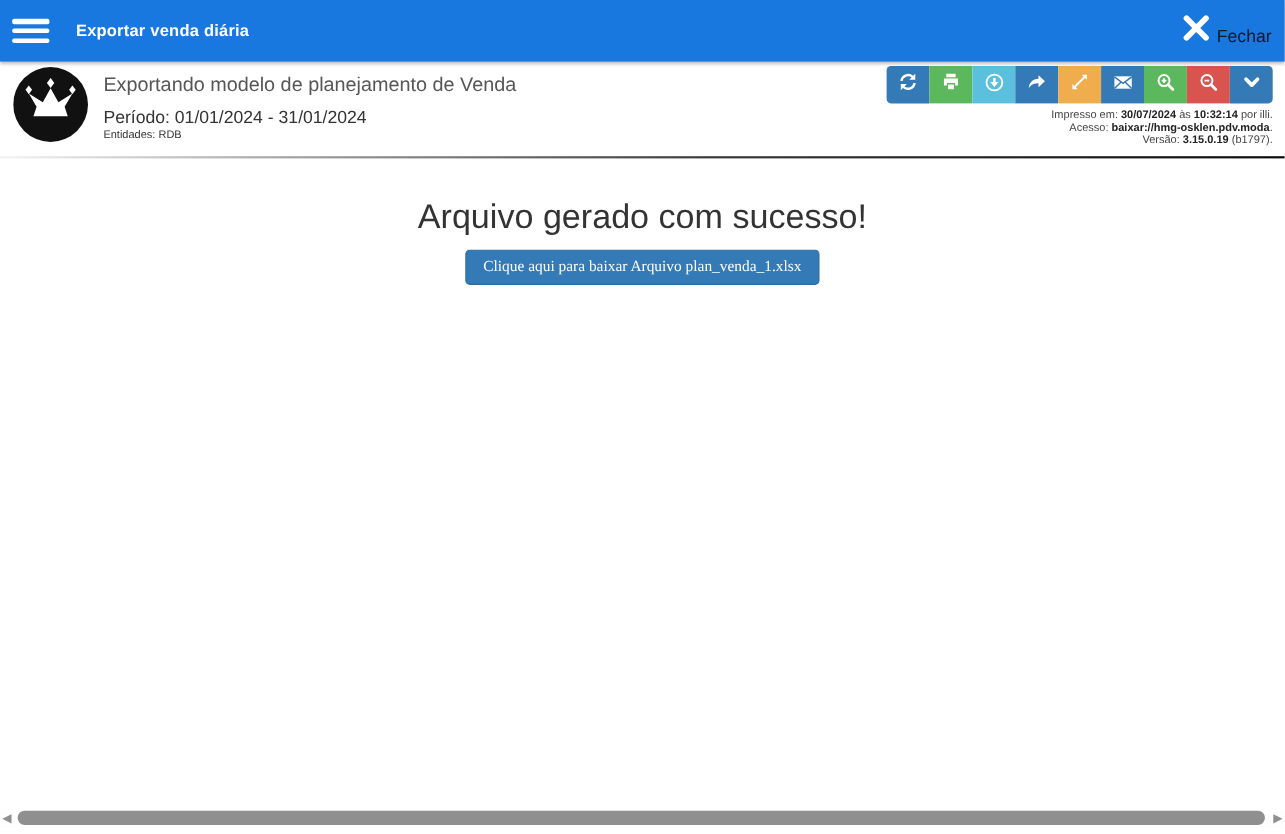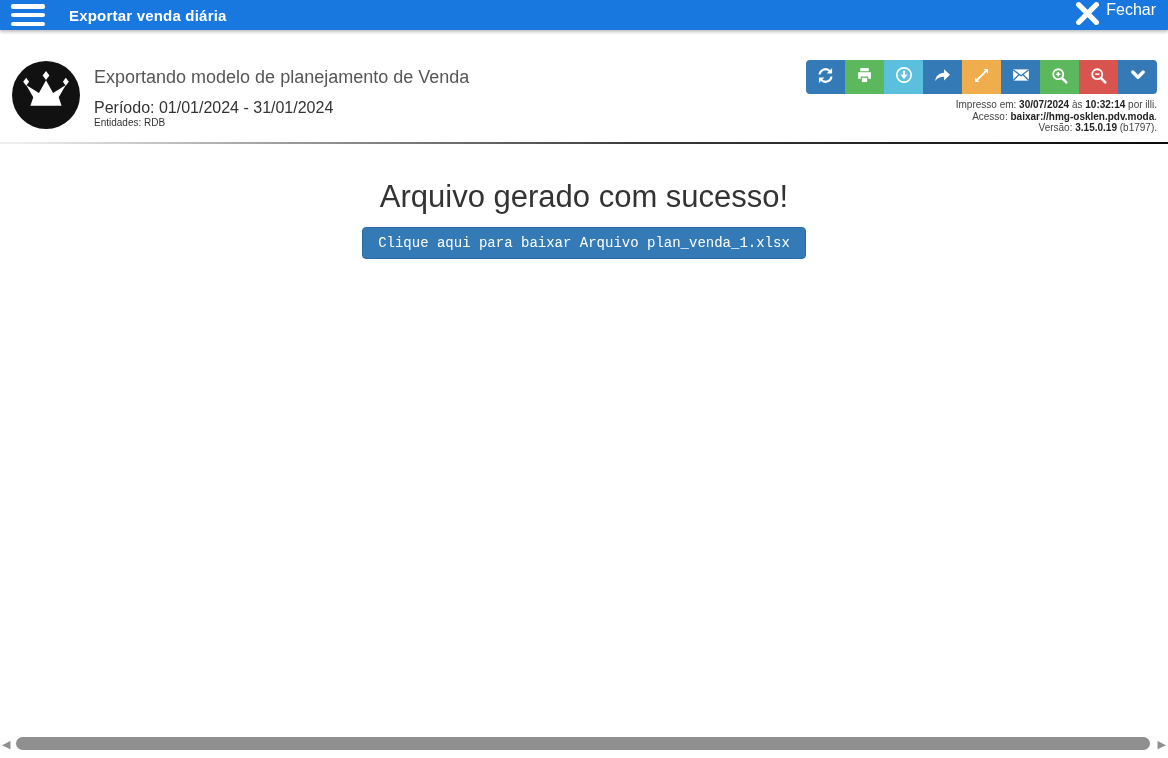--- a/index.html
+++ b/index.html
@@ -1,29 +1,29 @@
 <!DOCTYPE html>
 <html><head>
 <meta charset="utf-8">
 <style>
   * { margin:0; padding:0; box-sizing:border-box; }
   html,body { width:1168px; height:758px; background:#fff; overflow:hidden;
               font-family:"Liberation Sans","DejaVu Sans",sans-serif; }
   .page { position:relative; width:1168px; height:758px; background:#fff; }
 
   
-  .topbar { position:absolute; top:0; left:0; right:0; height:30px;
+  .topbar { position:absolute; top:0; left:0; right:0; height:56px;
             background:#1878df; display:flex; align-items:center;
             box-shadow:0 2px 3px rgba(0,0,0,.25); z-index:5; }
   .hamburger { width:34px; height:22px; margin-left:11px; display:flex;
                flex-direction:column; justify-content:space-between; cursor:pointer; }
   .hamburger span { display:block; height:4.5px; background:#fff; border-radius:2px; }
   .topbar-title { color:#fff; font-size:15px; font-weight:700; margin-left:24px; letter-spacing:.2px; }
-  .close-btn { margin-left:auto; margin-right:12px; display:flex; align-items:flex-start;
-               gap:6px; color:#ffffff; font-size:16px; cursor:pointer; }
+  .close-btn { margin-left:auto; margin-right:12px; display:flex; align-items:flex-end;
+               gap:6px; color:#0f172a; font-size:16px; cursor:pointer; }
 
   
   .report-header { position:absolute; top:44px; left:0; right:0; height:106px; background:#fff; }
   .logo { position:absolute; left:12px; top:17px; width:68px; height:68px; }
   .head-text { position:absolute; left:94px; top:23px; }
   .report-title { font-size:18px; color:#565656; }
   .report-period { font-size:16px; color:#333; margin-top:11px; }
   .report-entities { font-size:10px; color:#333; margin-top:0; }
 
   .head-right { position:absolute; right:11px; top:16px; text-align:right; }
@@ -41,21 +41,21 @@
   .meta b { color:#222; }
 
   .divider { position:absolute; top:142px; left:0; right:0; height:1.5px;
              background:linear-gradient(to right,#f0f0f0 1%,#9a9a9a 25%,#3a3a3a 55%,#0a0a0a 100%); }
 
   
   .main { position:absolute; top:144px; left:0; right:0; text-align:center; }
   .success-msg { font-size:31px; font-weight:400; color:#333; margin-top:35px; }
   .download-btn { margin-top:12px; display:inline-block; background:#337ab7;
                   border:1px solid #2e6da4; color:#fff; font-size:14px;
-                  font-family:Liberation Mono, monospace;
+                  font-family:Liberation Serif, serif;
                   padding:7px 15px; border-radius:4px; cursor:pointer; }
 
   
   .hscrollbar { position:absolute; left:0; right:0; bottom:5px; height:17px; background:#fdfdfd; }
   .sb-arrow { position:absolute; top:3px; color:#8f8f8f; font-size:11px; line-height:11px; cursor:pointer; }
   .sb-left { left:2px; }
   .sb-right { right:2px; }
   .sb-thumb { position:absolute; left:16px; right:18px; top:1px; height:13px;
               background:#8f8f8f; border-radius:7px; cursor:grab; }
 </style>

